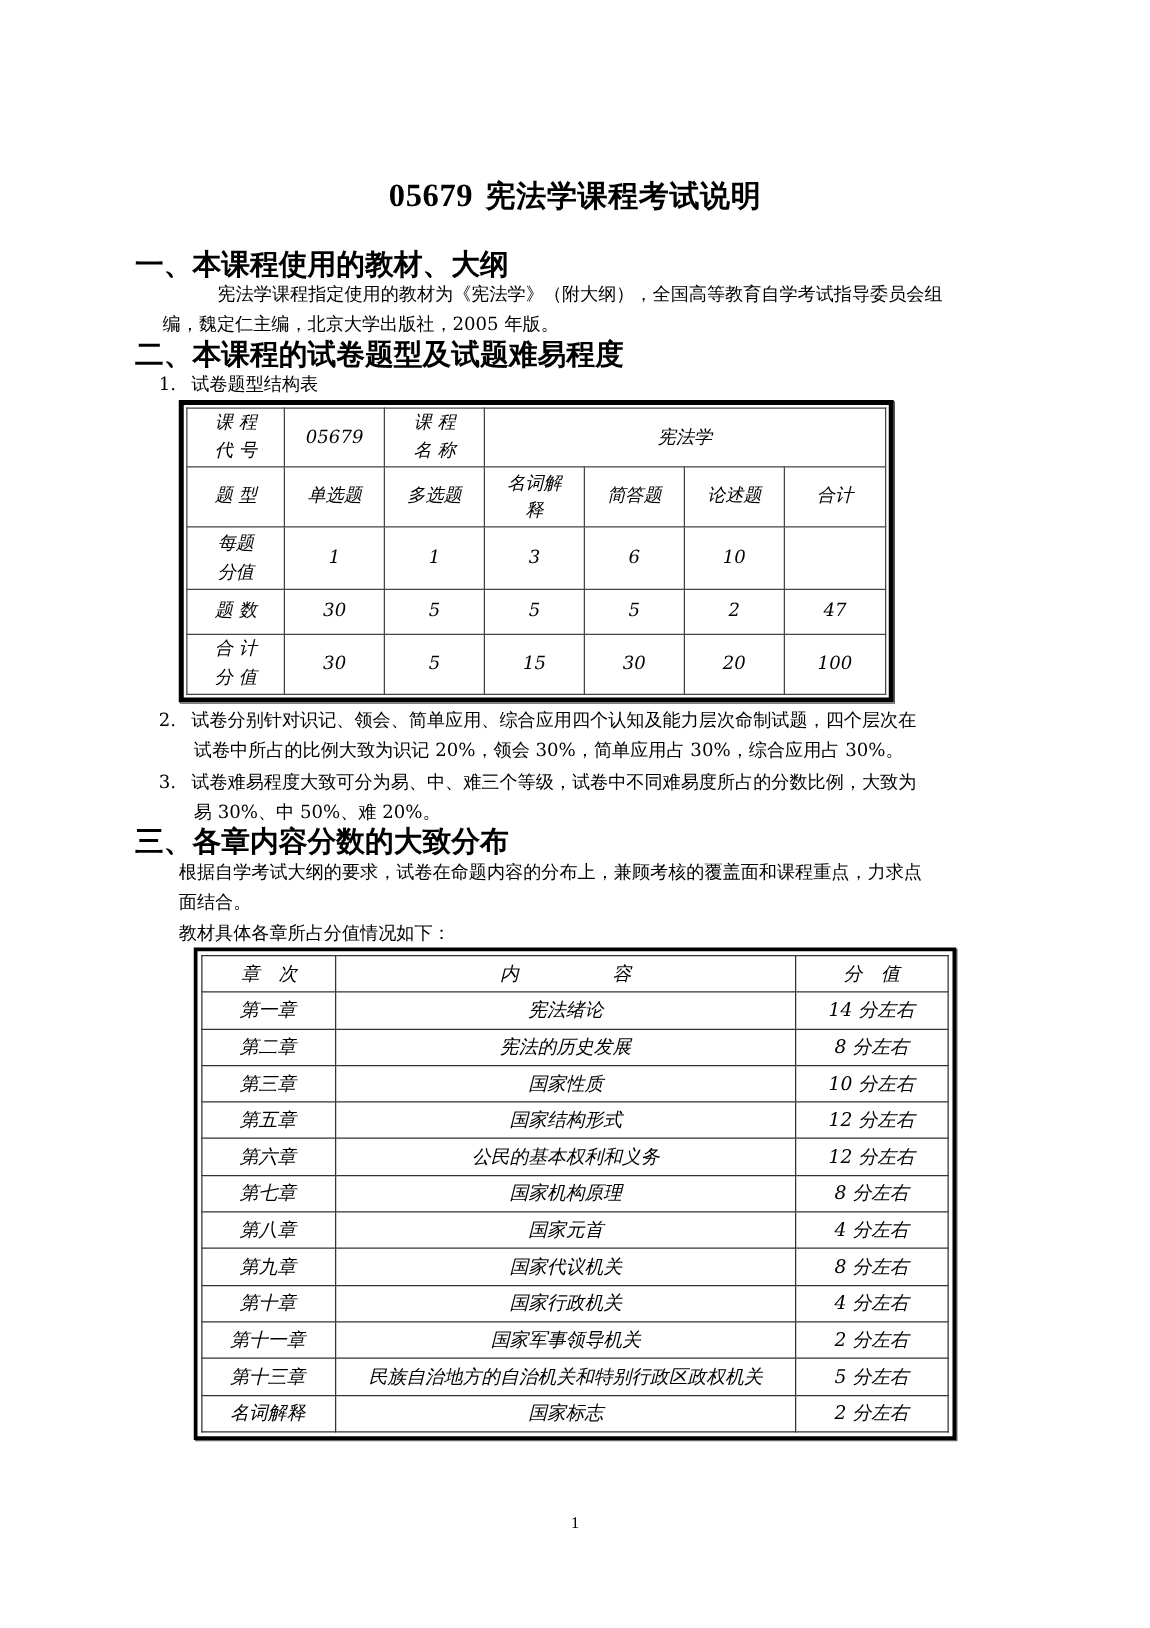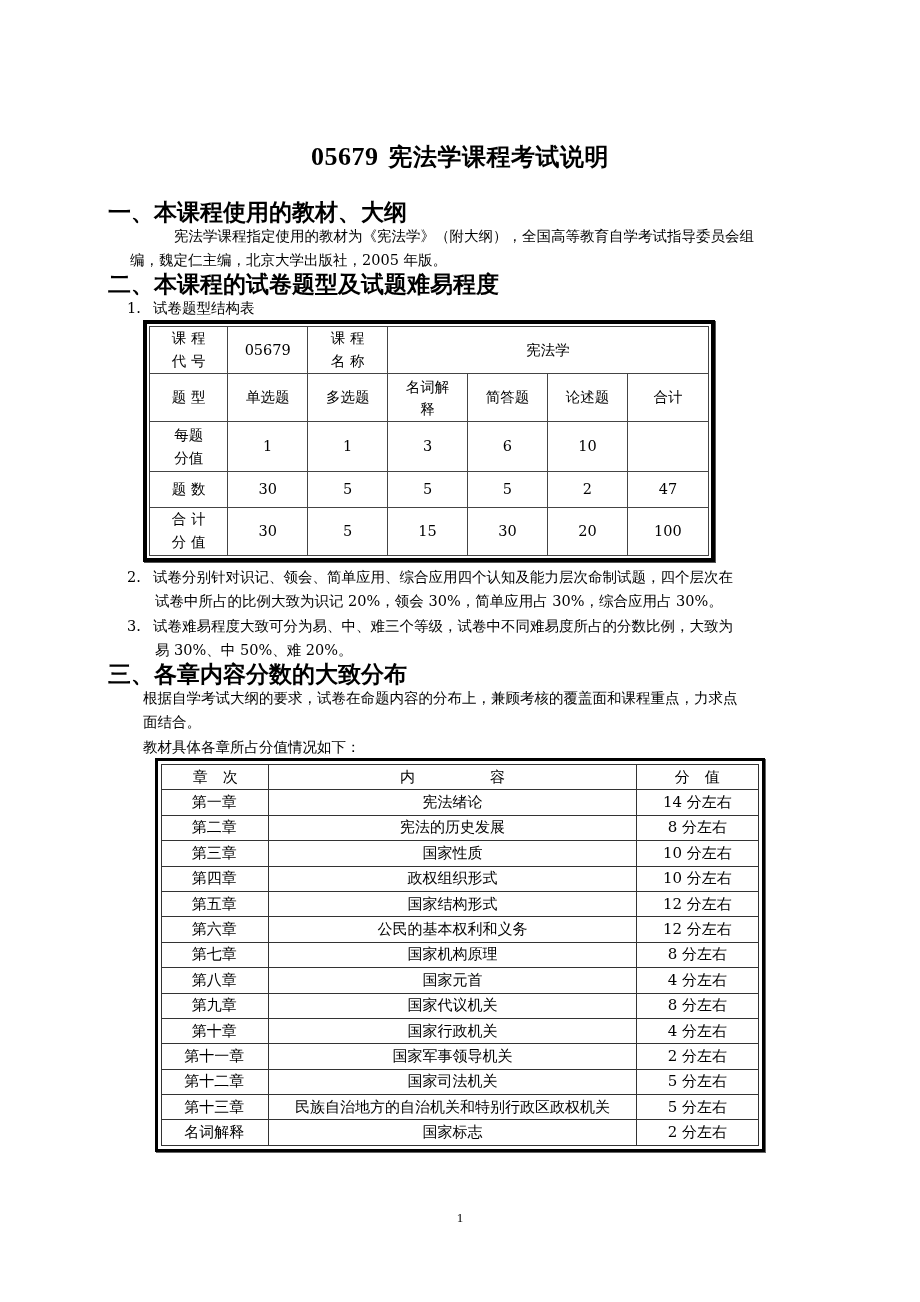--- a/index.html
+++ b/index.html
@@ -24,21 +24,21 @@
     position: absolute; font-size: 14.5px; line-height: 24px;
     font-family: "DejaVu Serif", "Liberation Serif", serif;
   }
   .num { display: inline-block; width: 26px; }
   
   .t1-frame {
     position: absolute; left: 143px; top: 320px; width: 572px; height: 242px;
     border: 4px solid #000; box-sizing: border-box; padding: 2px;
     box-shadow: 1px 1px 0 #555;
   }
-  table { border-collapse: collapse; }
+  table { border-collapse: collapse; font-style: italic; }
   .t1 { width: 100%; height: 100%; }
   .t1 td {
     border: 1px solid #444; text-align: center; vertical-align: middle;
     font-size: 14.5px; line-height: 23px; padding: 0 4px;
     font-family: "DejaVu Serif", "Liberation Serif", serif;
   }
   .t1 td.lbl { letter-spacing: 0px; }
   
   .t2-frame {
     position: absolute; left: 155px; top: 758px; width: 610px; height: 394px;
@@ -169,25 +169,20 @@
           <td class="l first">第二章</td>
           <td class="l">宪法的历史发展</td>
           <td class="c">8 分左右</td>
         </tr>
         <tr>
           <td class="l first">第三章</td>
           <td class="l">国家性质</td>
           <td class="c">10 分左右</td>
         </tr>
         <tr>
-          <td class="l first">第四章</td>
-          <td class="l">政权组织形式</td>
-          <td class="c">10 分左右</td>
-        </tr>
-        <tr>
           <td class="l first">第五章</td>
           <td class="l">国家结构形式</td>
           <td class="c">12 分左右</td>
         </tr>
         <tr>
           <td class="l first">第六章</td>
           <td class="l">公民的基本权利和义务</td>
           <td class="c">12 分左右</td>
         </tr>
         <tr>
@@ -209,25 +204,20 @@
           <td class="l first">第十章</td>
           <td class="l">国家行政机关</td>
           <td class="c">4 分左右</td>
         </tr>
         <tr>
           <td class="l first">第十一章</td>
           <td class="l">国家军事领导机关</td>
           <td class="c">2 分左右</td>
         </tr>
         <tr>
-          <td class="l first">第十二章</td>
-          <td class="l">国家司法机关</td>
-          <td class="c">5 分左右</td>
-        </tr>
-        <tr>
           <td class="l first">第十三章</td>
           <td class="l">民族自治地方的自治机关和特别行政区政权机关</td>
           <td class="c">5 分左右</td>
         </tr>
         <tr>
           <td class="l first">名词解释</td>
           <td class="l">国家标志</td>
           <td class="c">2 分左右</td>
         </tr>
       </tbody>

